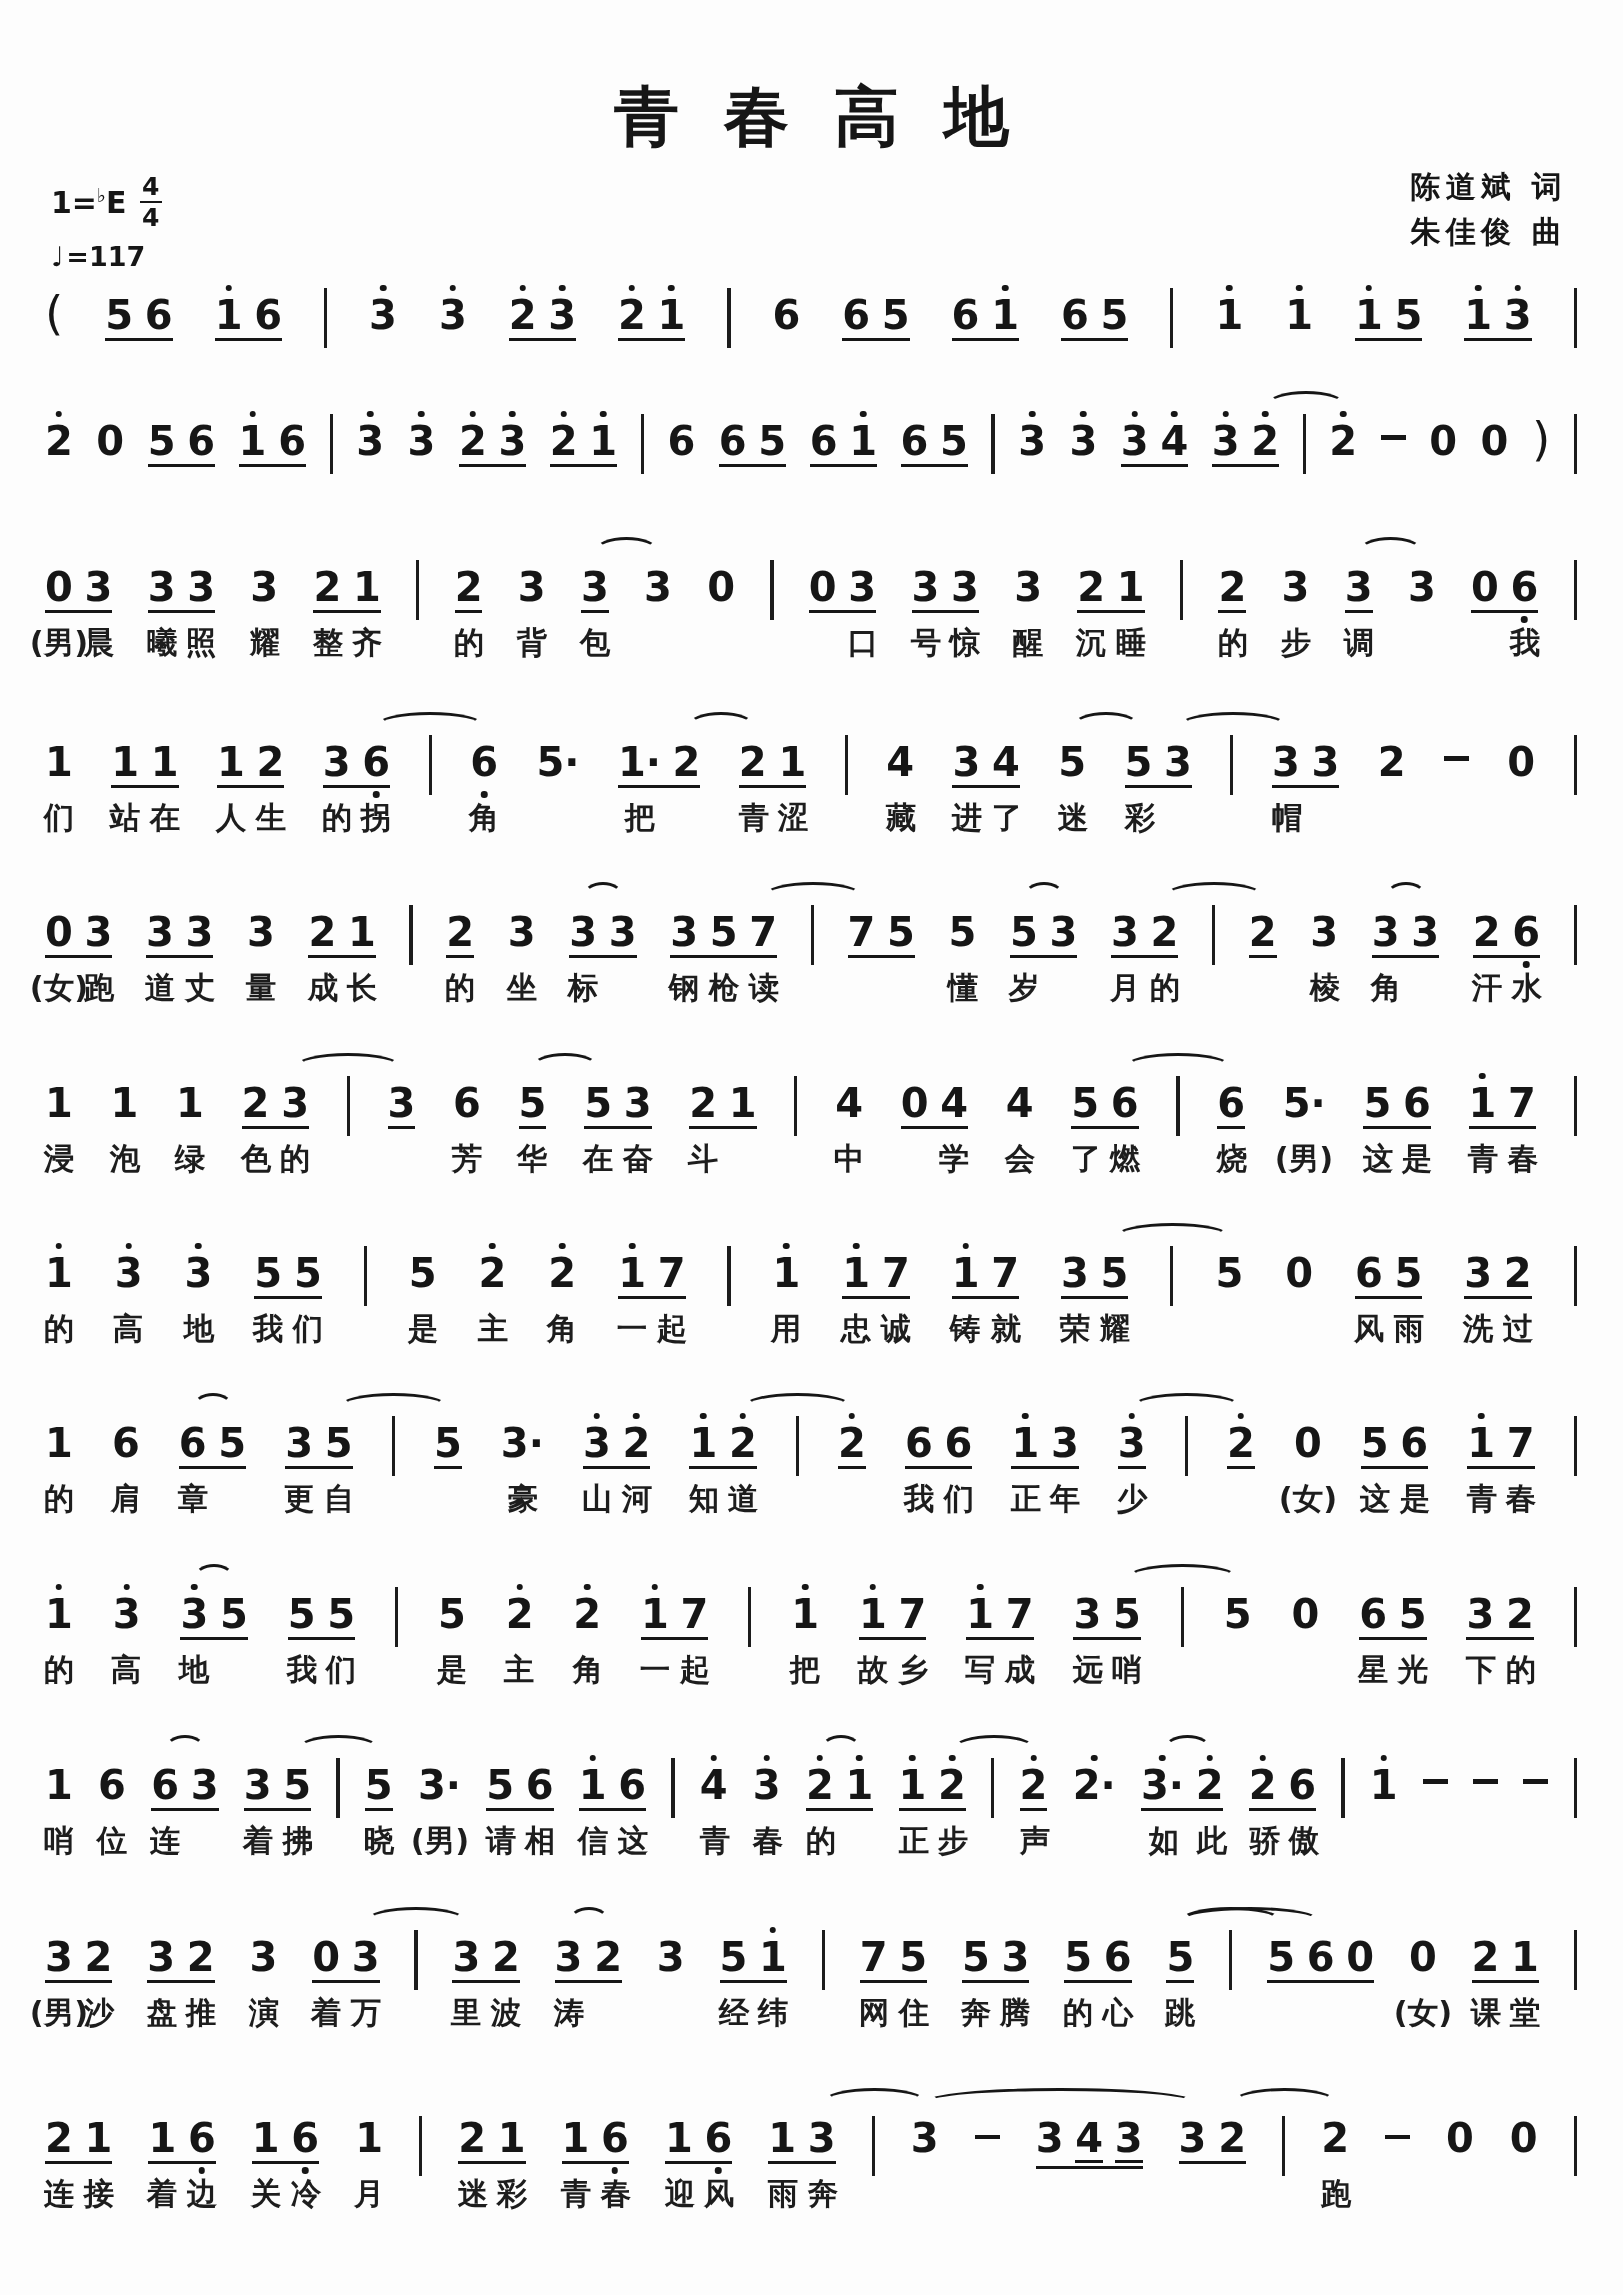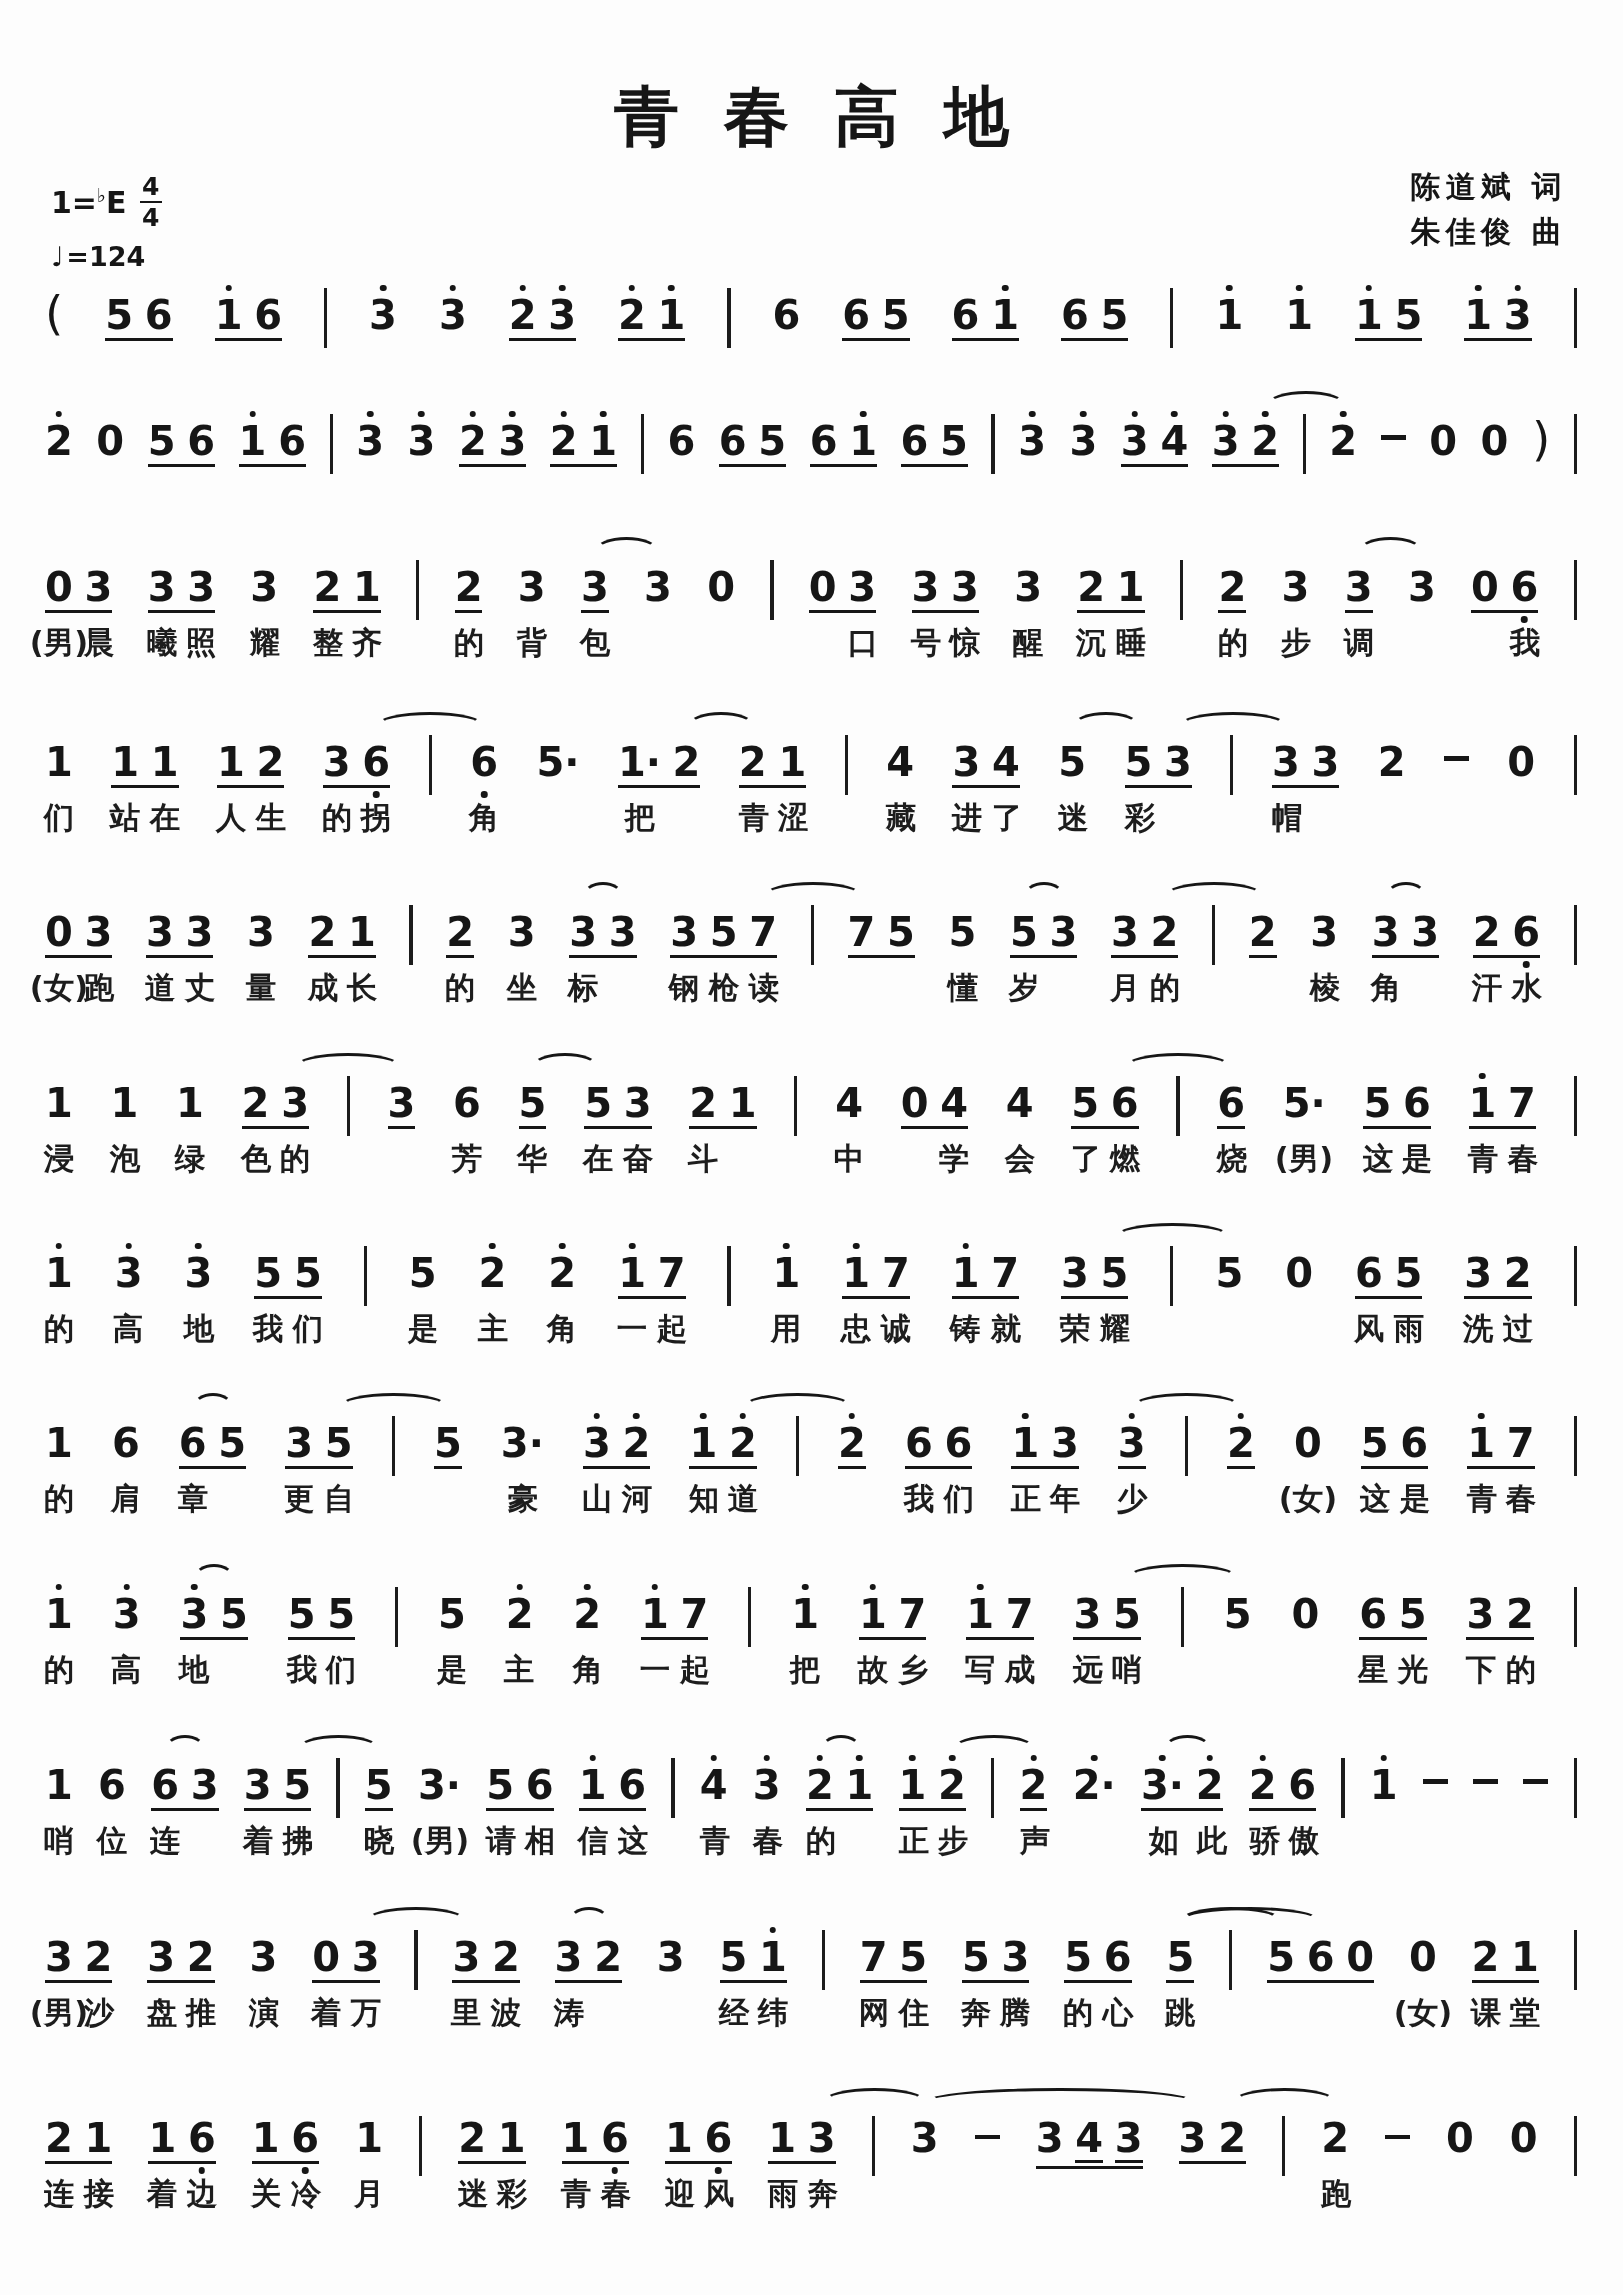--- a/index.html
+++ b/index.html
@@ -51,21 +51,21 @@
     <div class="keyrow">
       <span><span>1=</span><sup>♭</sup><span>E</span></span>
       <span class="meter">
         <span>4</span>
         <span class="meter-line"></span>
         <span>4</span>
       </span>
     </div>
     <div class="temporow">
       <span>♩</span>
-        <span>=124</span>
+        <span>=117</span>
     </div>
   </div>
 
   <div id="sheet">
       <div class="music-line" style="top: 282px;">
         <span class="note paren">(</span>
         <span class="grp u1">
           <span class="note">5</span>
           <span class="note">6</span>
         </span>

